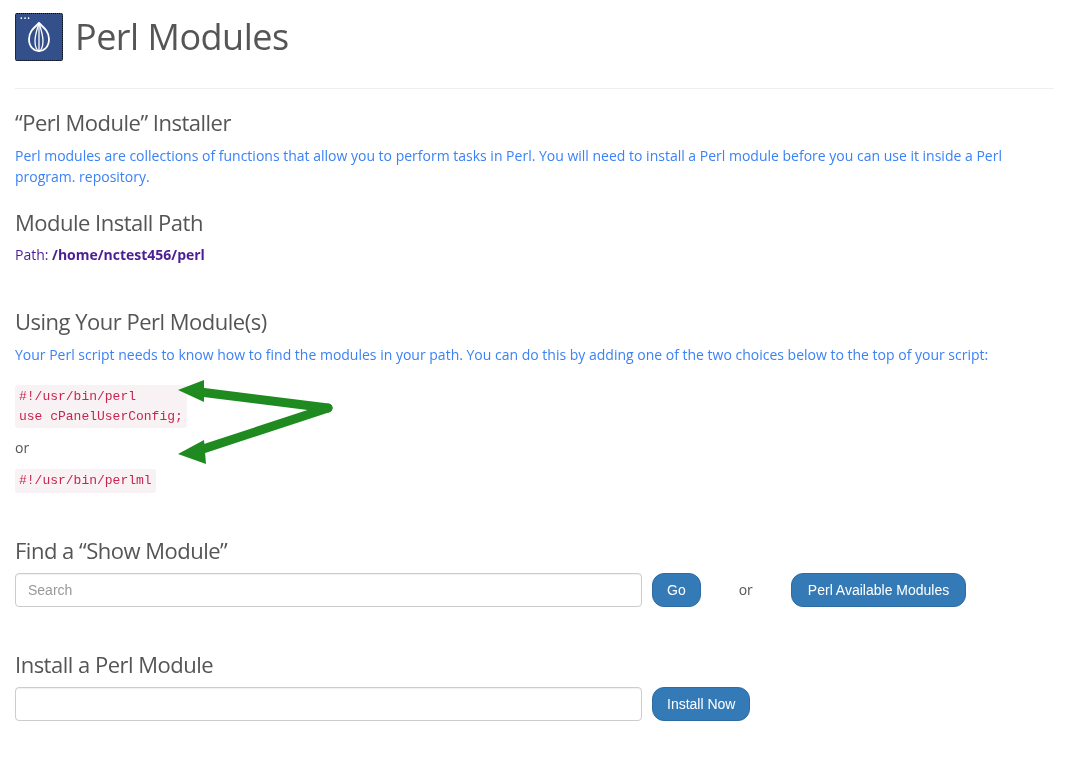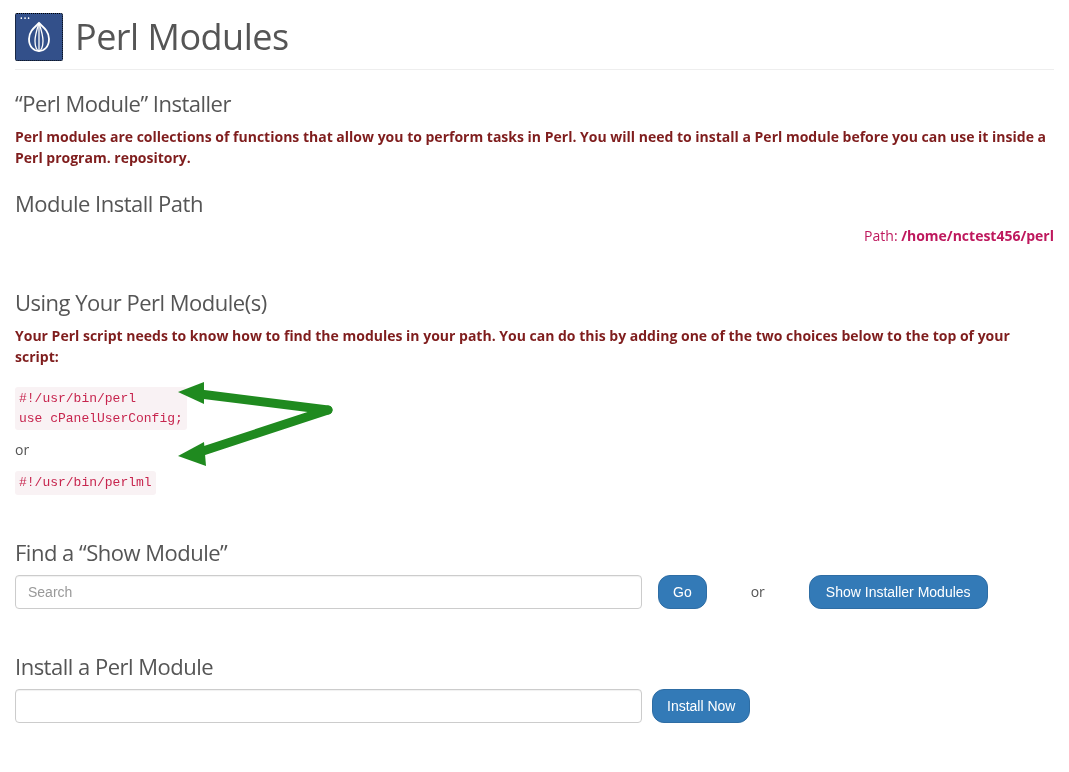--- a/index.html
+++ b/index.html
@@ -6,21 +6,21 @@
     body {
       font-family: -apple-system, BlinkMacSystemFont, "Segoe UI", "Open Sans", Helvetica, Arial, sans-serif;
       background: #fff;
       color: #555;
       padding: 0 15px;
       width: 1069px;
     }
     .page-header {
       display: flex;
       align-items: center;
-      padding: 12px 0 8px 0;
+      padding: 12px 0 27px 0;
       border-bottom: 1px solid #eee;
       margin-bottom: 18px;
     }
     .page-icon {
       width: 48px;
       height: 48px;
       background: #33508a;
       border: 1px dotted #000;
       border-radius: 2px;
       display: flex;
@@ -47,30 +47,28 @@
     h2.section-title {
       font-size: 22px;
       font-weight: 400;
       color: #555;
       margin-bottom: 8px;
       letter-spacing: -0.5px;
     }
     h2.section-title.spaced-top { margin-top: 42px; }
     p.desc {
       font-size: 14px;
-      color: #7f1d1d;
+      color: #3b82f6;
       line-height: 1.5;
       margin-bottom: 20px;
-      font-weight: bold;
     }
     p.path-line {
       font-size: 14px;
-      color: #be185d;
+      color: #4c1d95;
       margin-bottom: 20px;
-      text-align: right;
     }
     p.path-line b { font-weight: 700; }
     .code-snippet {
       font-family: Menlo, Monaco, Consolas, "Courier New", monospace;
       font-size: 13px;
       color: #c7254e;
       background: #f9f2f4;
       padding: 2px 4px;
       border-radius: 3px;
       display: inline-block;
@@ -88,21 +86,21 @@
     }
     .arrow-svg {
       position: absolute;
       top: -7px;
       left: 155px;
       pointer-events: none;
     }
     .search-row {
       display: flex;
       align-items: center;
-      gap: 16px;
+      gap: 10px;
       margin-top: 6px;
     }
     .text-input {
       width: 627px;
       height: 34px;
       border: 1px solid #ccc;
       border-radius: 4px;
       padding: 6px 12px;
       font-size: 14px;
       color: #555;
@@ -179,20 +177,20 @@
     <path d="M158 30 L30 72" stroke="#1f8a1f" stroke-width="9" fill="none" stroke-linecap="round"></path>
     <polygon points="8,76 34,62 36,86" fill="#1f8a1f"></polygon>
   </svg>
 </div>
 
 <h2 class="section-title spaced-top">Find a “Show Module”</h2>
 <div class="search-row">
   <input type="text" class="text-input" placeholder="Search" style="">
   <button class="btn btn-primary">Go</button>
   <span class="inline-or">or</span>
-  <button class="btn btn-primary wide">Show Installer Modules</button>
+  <button class="btn btn-primary wide">Perl Available Modules</button>
 </div>
 
 <h2 class="section-title spaced-top">Install a Perl Module</h2>
 <div class="install-row">
   <input type="text" class="text-input" style="">
   <button class="btn btn-primary">Install Now</button>
 </div>
 
 </body></html>

